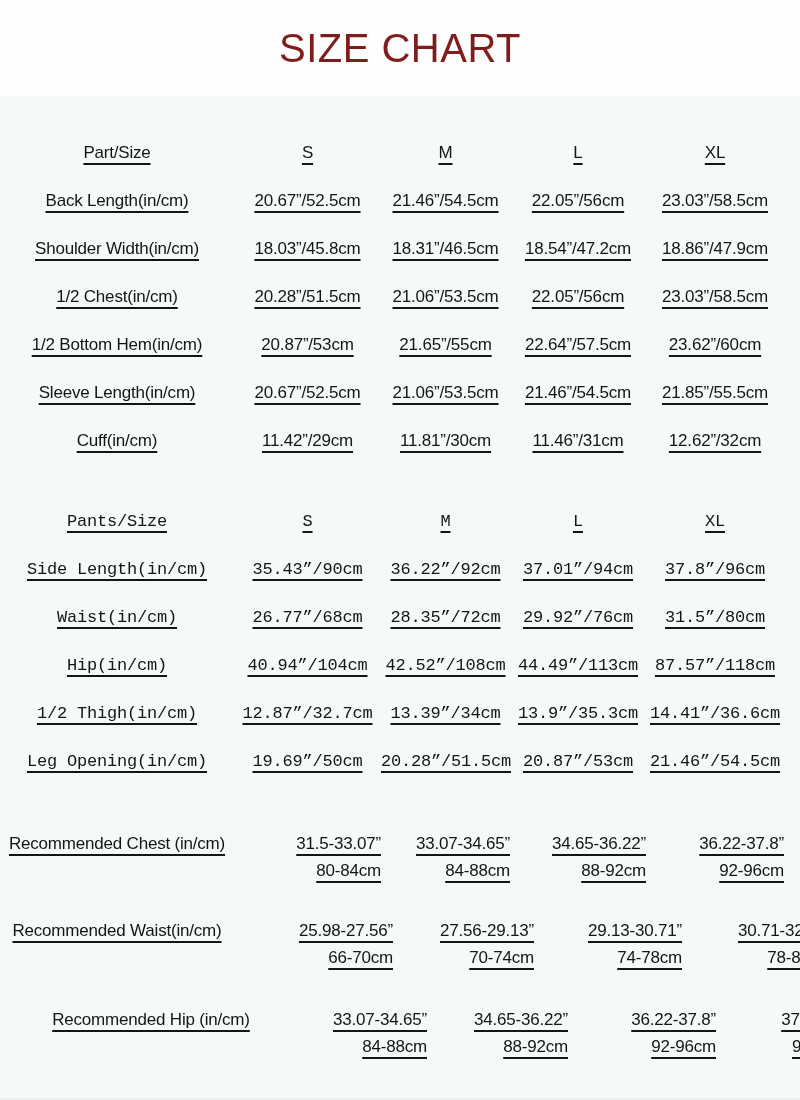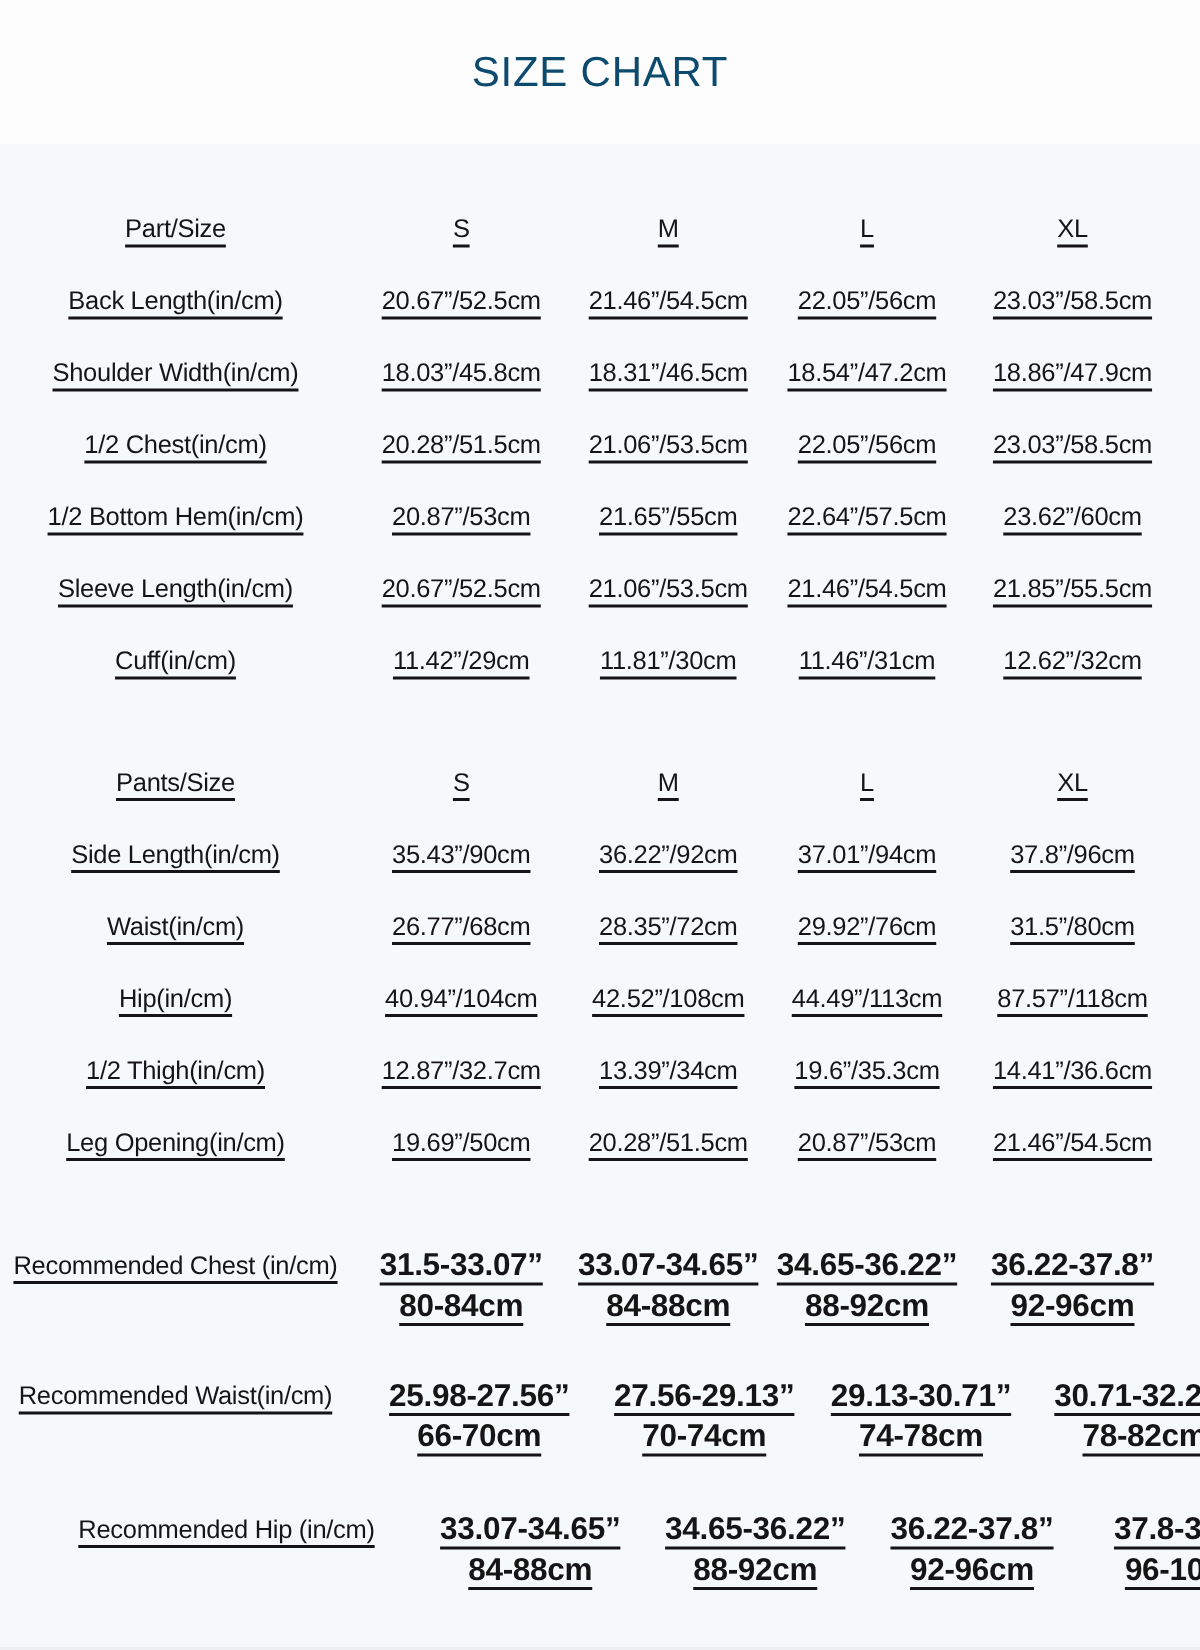--- a/index.html
+++ b/index.html
@@ -16,24 +16,24 @@
     position: relative;
   }
   .title-bar {
     height: 96px;
     display: flex;
     align-items: center;
     justify-content: center;
     background: #fdfdfd;
   }
   .title-bar h1 {
-    font-size: 28px;
+    font-size: 40px;
     font-weight: 400;
     letter-spacing: 0.5px;
-    color: #0c4a6e;
+    color: #7f1d1d;
   }
   .sheet {
     height: 1002px;
     background: #f6f9fa;
     padding-top: 32px;
   }
   .table { width: 100%; }
   .row, .rec-row {
     display: grid;
     grid-template-columns: 234px 147px 129px 136px 138px;
@@ -48,28 +48,27 @@
     line-height: 27px;
     white-space: nowrap;
   }
   .u {
     text-decoration: underline;
     text-decoration-thickness: 1.5px;
     text-underline-offset: 5px;
   }
   .two-line .line {
     display: block;
-    text-align: center;
-    font-size: 21px;
+    text-align: right;
+    font-size: 17px;
     letter-spacing: -0.2px;
     line-height: 27px;
     white-space: nowrap;
-    font-weight: bold;
-  }
-  #pants-table { margin-top: 33px; }
+  }
+  #pants-table { margin-top: 33px; font-family: Liberation Mono, monospace; }
   #recommended-table { margin-top: 45px; }
   .rec-row + .rec-row { margin-top: 33px; gap: 12px; }
   .rec-row:last-child { margin-top: 35px; padding-left: 34px; }
 </style>
 </head>
 <body>
 
 <div class="page">
   <div class="title-bar">
     <h1>SIZE CHART</h1>
@@ -152,21 +151,21 @@
           <div class="cell u">Hip(in/cm)</div>
           <div class="cell u">40.94”/104cm</div>
           <div class="cell u">42.52”/108cm</div>
           <div class="cell u">44.49”/113cm</div>
           <div class="cell u">87.57”/118cm</div>
         </div>
         <div class="row">
           <div class="cell u">1/2 Thigh(in/cm)</div>
           <div class="cell u">12.87”/32.7cm</div>
           <div class="cell u">13.39”/34cm</div>
-          <div class="cell u">19.6”/35.3cm</div>
+          <div class="cell u">13.9”/35.3cm</div>
           <div class="cell u">14.41”/36.6cm</div>
         </div>
         <div class="row">
           <div class="cell u">Leg Opening(in/cm)</div>
           <div class="cell u">19.69”/50cm</div>
           <div class="cell u">20.28”/51.5cm</div>
           <div class="cell u">20.87”/53cm</div>
           <div class="cell u">21.46”/54.5cm</div>
         </div>
       </section>

